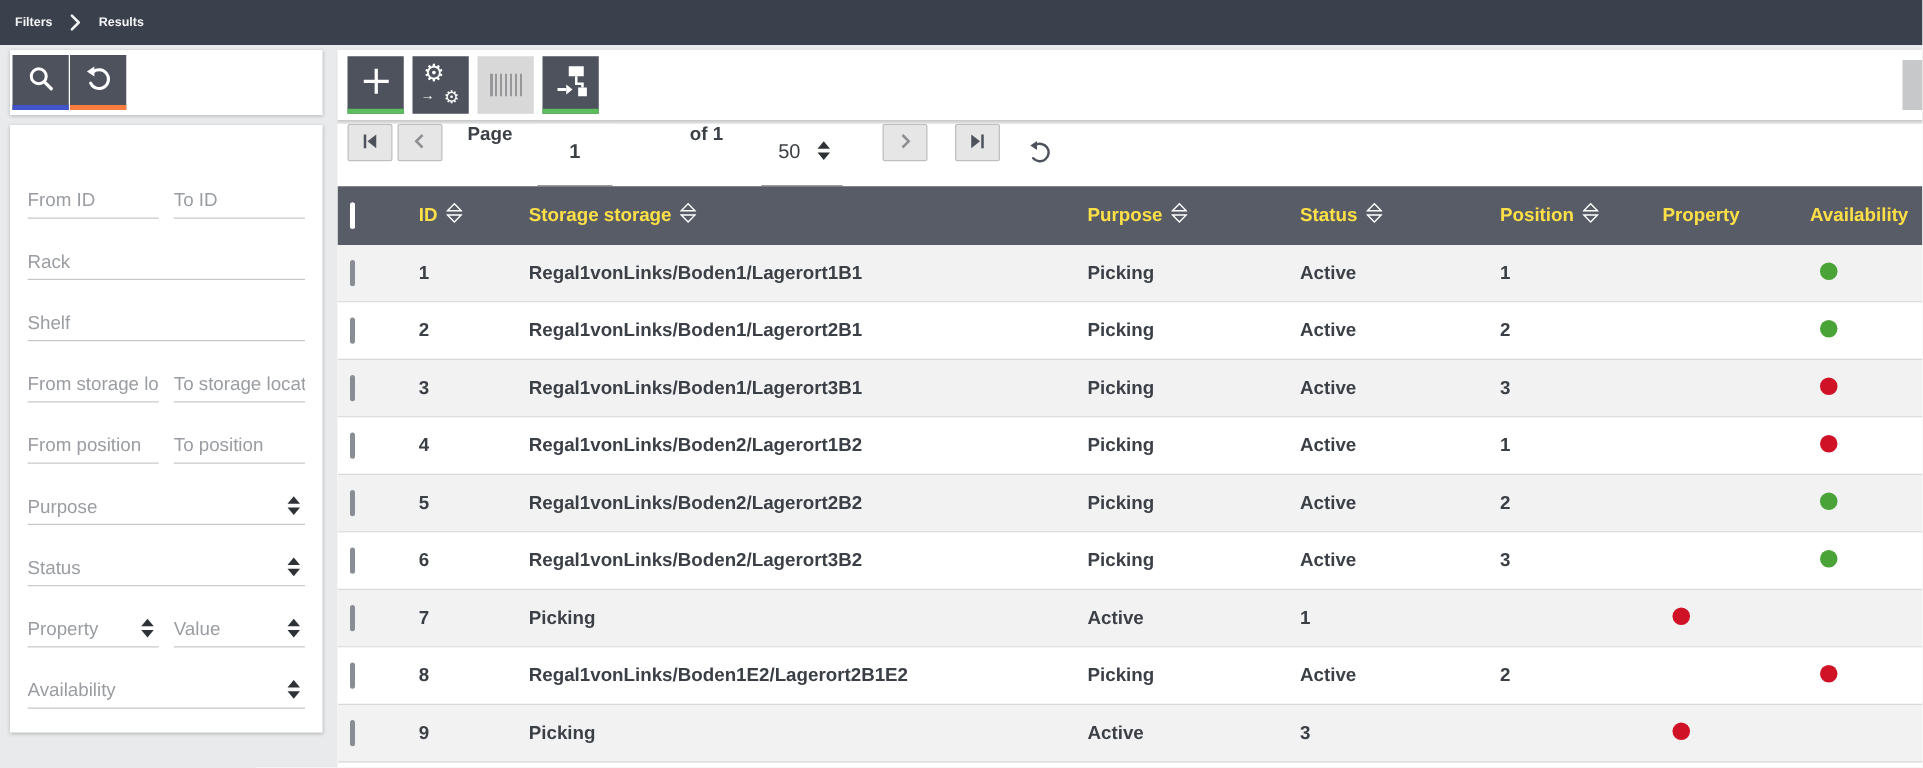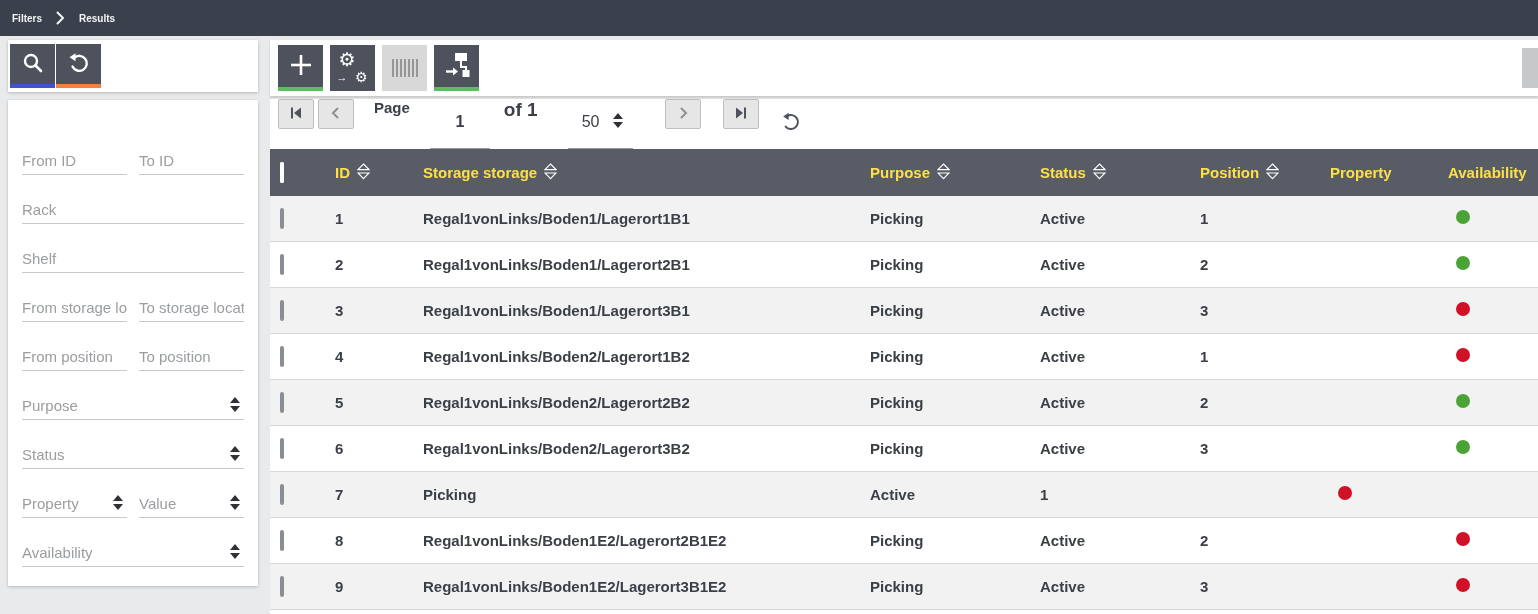--- a/index.html
+++ b/index.html
@@ -43,21 +43,21 @@
   .main-toolbar{height:56px; background:var(--card); box-shadow:0 1px 2px rgba(0,0,0,.15); display:flex; gap:7px; padding:5px 0 0 8px; position:relative;}
   .main-toolbar .tool-btn{height:46px;}
   .scroll-thumb{position:absolute; right:0; top:8px; width:16px; height:40px; background:#c7c8ca;}
   .divider{height:3px; background:#dfe0e1;}
   .panel{flex:1; background:var(--card); display:flex; flex-direction:column; overflow:hidden;}
   
   .pagination{height:50px; display:flex; padding-left:8px; gap:4px; background:var(--card);}
   .pg-btn{width:36px; height:30px; background:#e6e6e7; border:1px solid #bfbfbf; border-radius:2px; display:flex; align-items:center; justify-content:center; cursor:pointer;}
   .pg-label{font-size:15px; font-weight:700; margin:0 6px 0 16px;}
   .pg-input{width:60px; border:none; border-bottom:1px solid #9b9b9b; outline:none; text-align:center; font:700 16px "Liberation Sans","DejaVu Sans",sans-serif; color:var(--text); margin:0 10px; padding-bottom:4px;}
-  .pg-of{font-size:19px; font-weight:700; margin-right:26px;}
+  .pg-of{font-size:15px; font-weight:700; margin-right:26px;margin-left:48px;}
   .size-box{border-bottom:1px solid #9b9b9b; display:flex; align-items:center; gap:10px; padding:0 6px 4px 14px; margin-right:28px; cursor:pointer;}
   .size-val{font-size:16px; font-weight:400;}
   .size-box .tri-up,.size-box .tri-down{border-left-width:5px; border-right-width:5px;}
   .refresh{margin-left:18px; cursor:pointer; display:flex; align-items:center;}
   .pg-gap{width:14px;}
   
   .grid-row{display:grid; grid-template-columns:65px 88px 447px 170px 160px 130px 118px 1fr; align-items:center;}
   .t-head{height:47px; background:var(--hdr); color:#fde047; font-size:15px; font-weight:700;}
   .h-cell{display:flex; align-items:center; gap:7px;}
   .t-row{height:46px; border-bottom:1px solid #d9d9d9; font-size:15px; font-weight:700; color:var(--text); background:var(--card);}
@@ -398,21 +398,20 @@
             <div>Regal1vonLinks/Boden1E2/Lagerort2B1E2</div>
             <div>Picking</div>
             <div>Active</div>
             <div>2</div>
             <div></div>
             <div><span class="dot red"></span></div>
           </div>
           <div class="grid-row t-row">
             <div><span class="cb"></span></div>
             <div>9</div>
-            <div>Regal1vonLinks/Boden1E2/Lagerort3B1E2</div>
             <div>Picking</div>
             <div>Active</div>
             <div>3</div>
             <div></div>
             <div><span class="dot red"></span></div>
           </div>
         </div>
 
     </div>
   </main>

